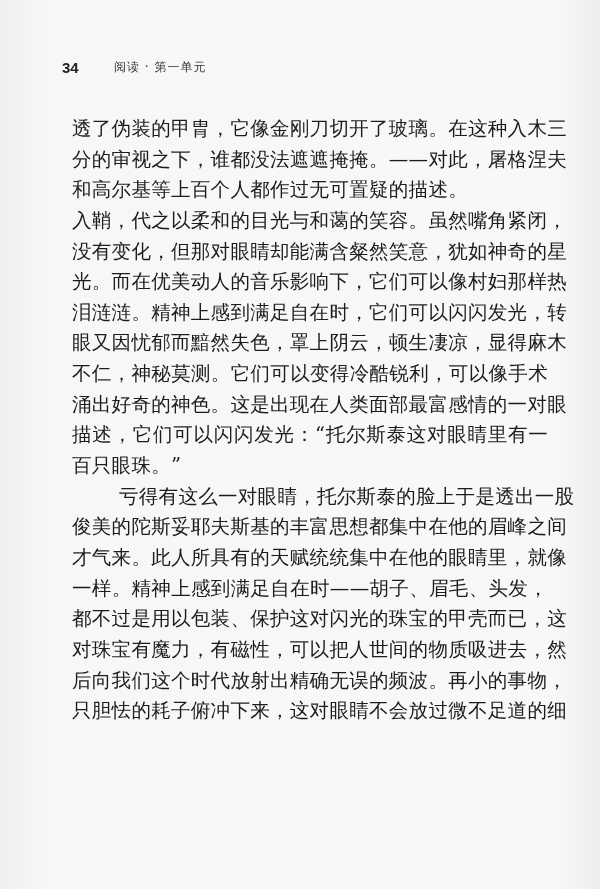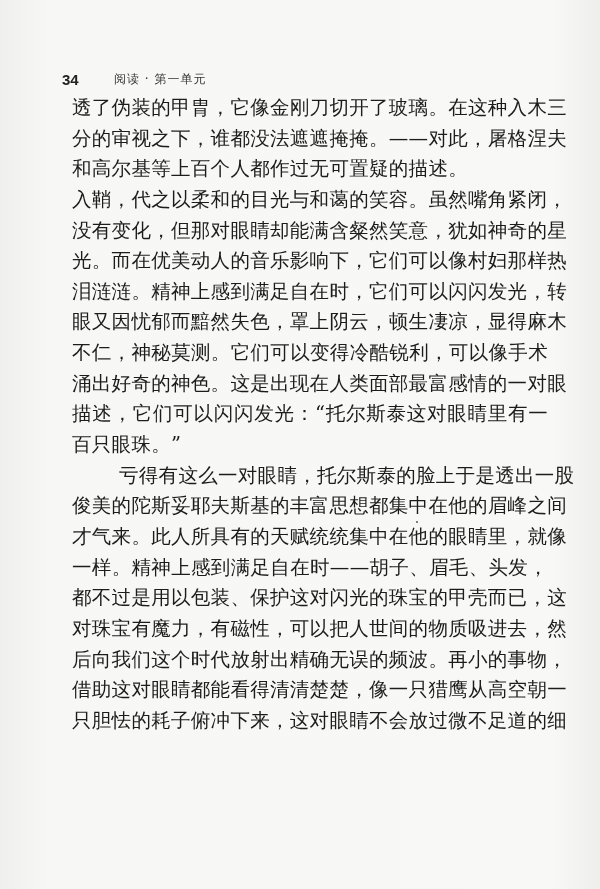--- a/index.html
+++ b/index.html
@@ -4,24 +4,24 @@
   <style>
     html, body { margin:0; padding:0; }
     body {
       width:600px; height:889px; overflow:hidden;
       background:#f4f4f2;
       position:relative;
       font-family:"DejaVu Serif", "Liberation Serif", serif;
       color:#1c1c1c;
     }
     .page { position:absolute; inset:0; background:linear-gradient(90deg,#efefed 0%,#f7f7f5 8%,#f8f8f6 92%,#eeeeec 100%); }
-    .header { position:absolute; top:66px; left:62px; height:22px; display:flex; align-items:flex-end; }
+    .header { position:absolute; top:59px; left:62px; height:22px; display:flex; align-items:flex-start; }
     .page-num { font-family:"Liberation Sans", sans-serif; font-weight:bold; font-size:15px; color:#222; width:52px; }
     .running-head { font-size:12px; color:#333; letter-spacing:1px; }
-    .body-text { position:absolute; top:93px; left:72px; width:476px; }
+    .body-text { position:absolute; top:114px; left:72px; width:476px; }
     .line {
       height:30.65px; line-height:30.65px;
       font-size:19.5px;
       white-space:nowrap;
       text-align:justify; text-align-last:justify;
       letter-spacing:0.3px;
     }
     .line.last { text-align-last:left; }
     .line.indent { padding-left:47px; box-sizing:border-box; }
     .dot { position:absolute; left:416px; top:521px; width:2px; height:2px; background:#555; border-radius:50%; }
@@ -48,18 +48,17 @@
     <div class="line">涌出好奇的神色。这是出现在人类面部最富感情的一对眼</div>
     <div class="line">描述，它们可以闪闪发光：“托尔斯泰这对眼睛里有一</div>
     <div class="line last">百只眼珠。”</div>
     <div class="line indent">亏得有这么一对眼睛，托尔斯泰的脸上于是透出一股</div>
     <div class="line">俊美的陀斯妥耶夫斯基的丰富思想都集中在他的眉峰之间</div>
     <div class="line">才气来。此人所具有的天赋统统集中在他的眼睛里，就像</div>
     <div class="line">一样。精神上感到满足自在时——胡子、眉毛、头发，</div>
     <div class="line">都不过是用以包装、保护这对闪光的珠宝的甲壳而已，这</div>
     <div class="line">对珠宝有魔力，有磁性，可以把人世间的物质吸进去，然</div>
     <div class="line">后向我们这个时代放射出精确无误的频波。再小的事物，</div>
-    <div class="line">借助这对眼睛都能看得清清楚楚，像一只猎鹰从高空朝一</div>
     <div class="line">只胆怯的耗子俯冲下来，这对眼睛不会放过微不足道的细</div>
   </div>
 
   <div class="dot"></div>
 </div>
 
 </body></html>

